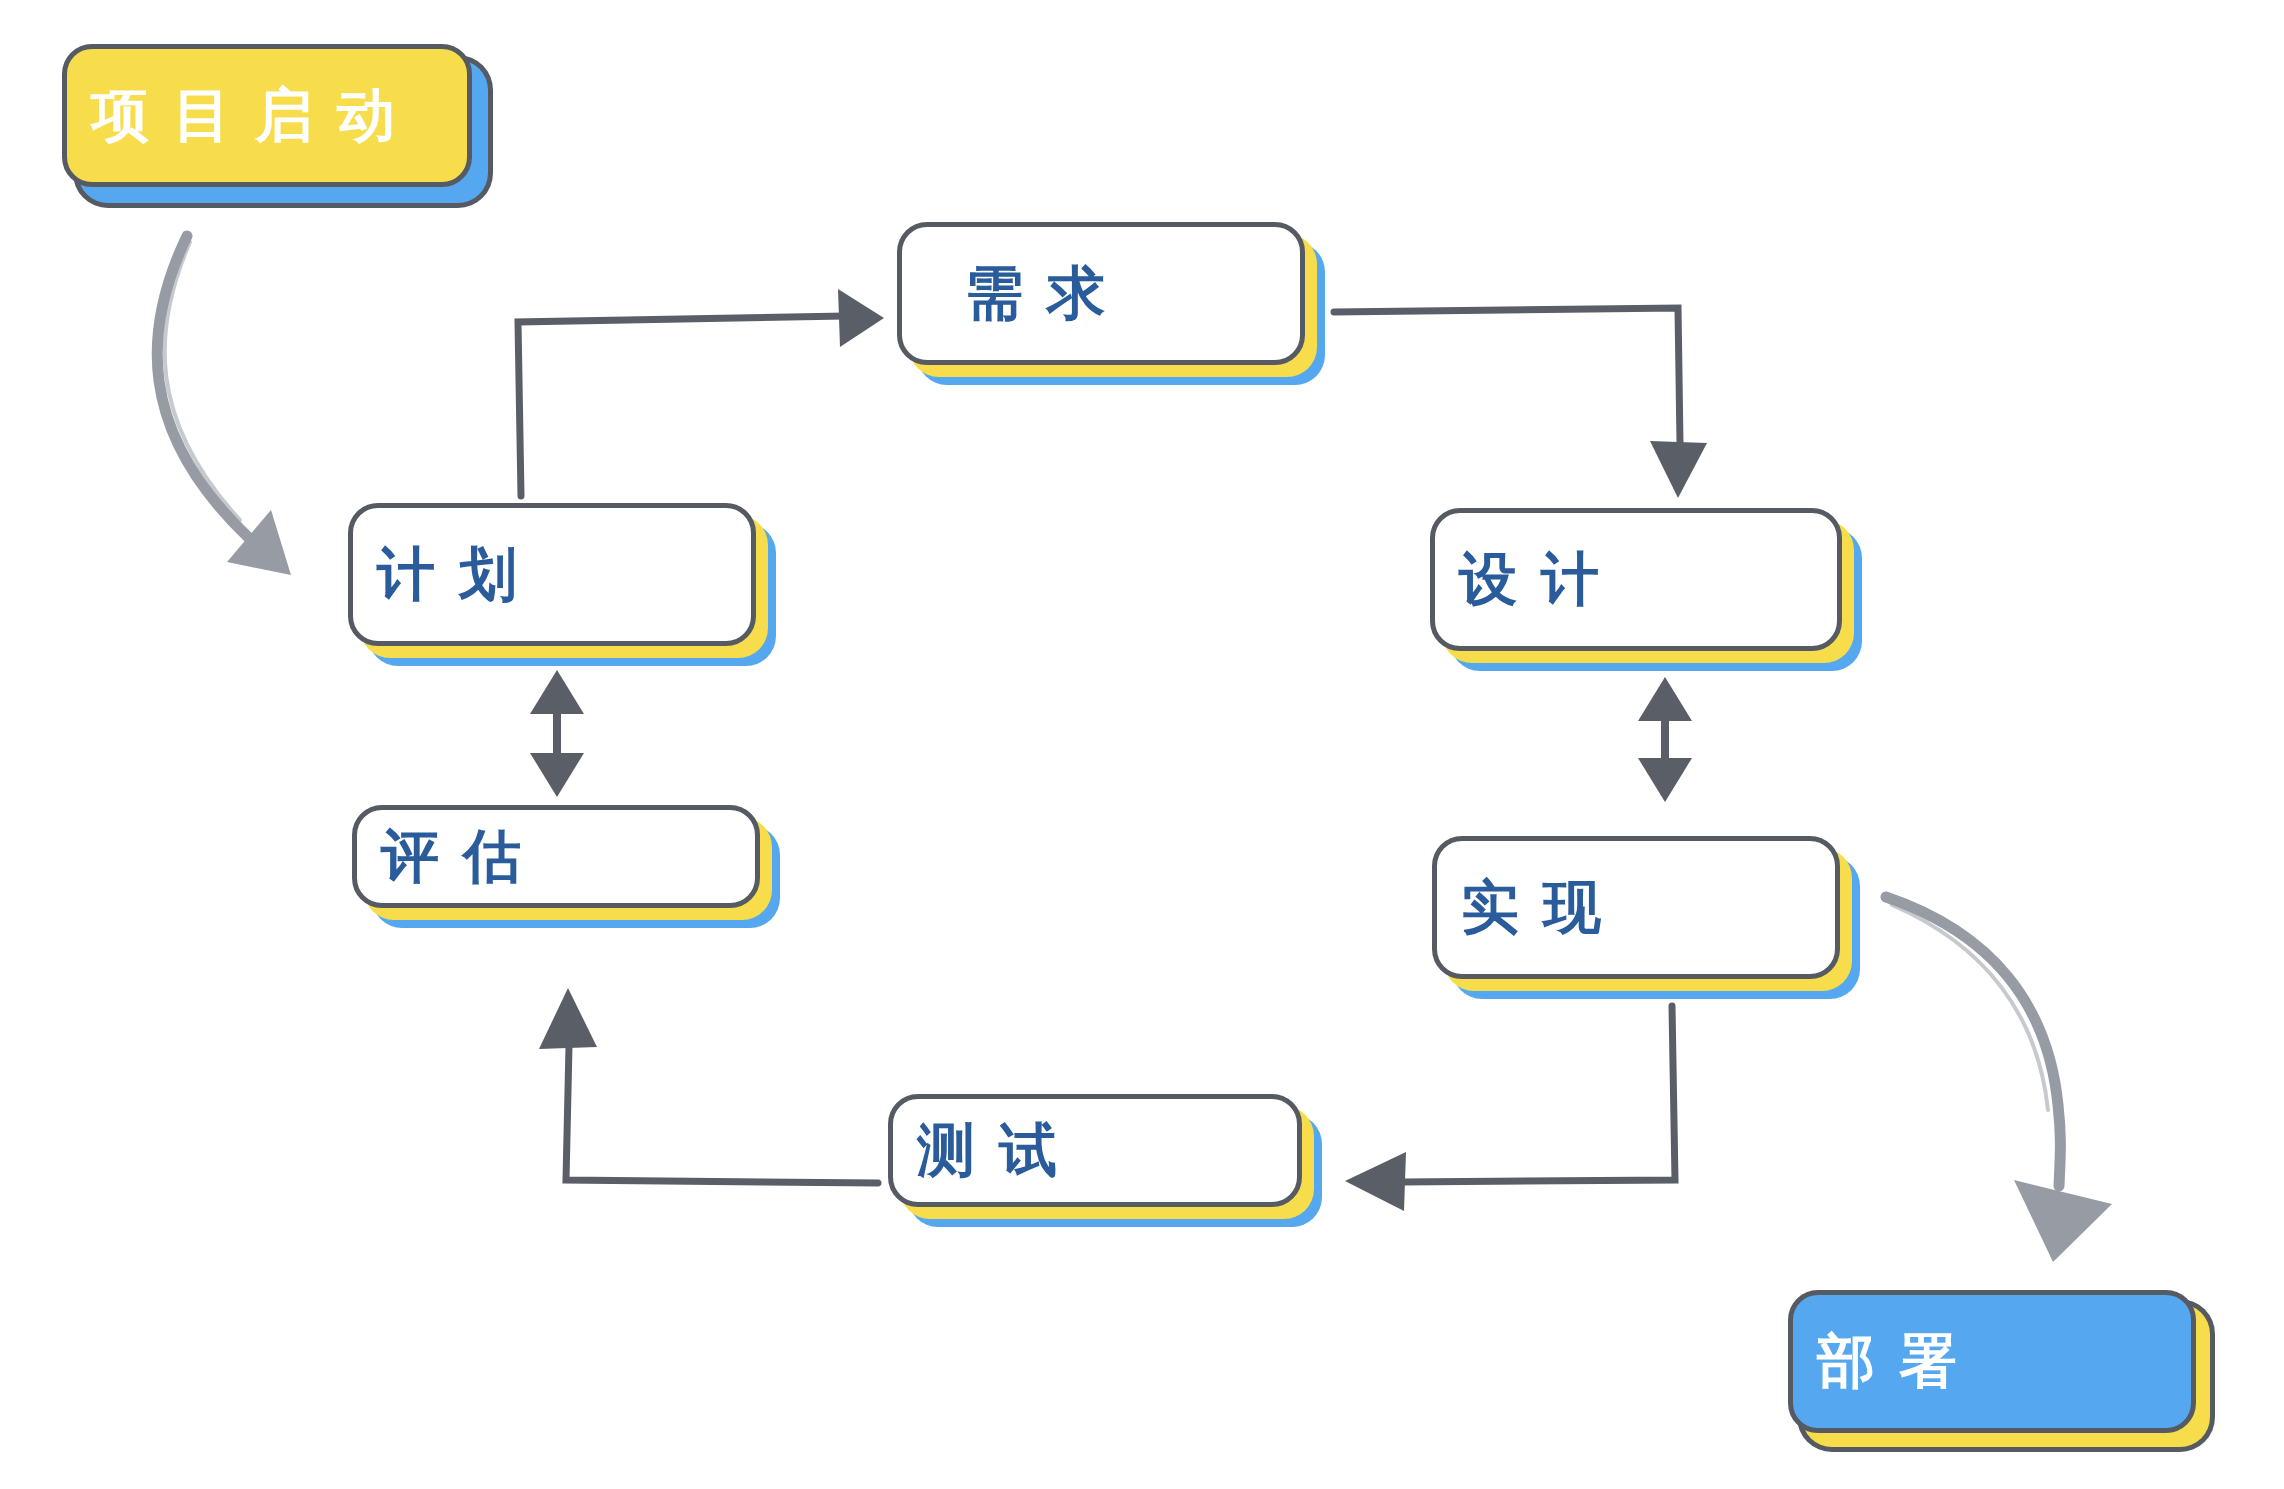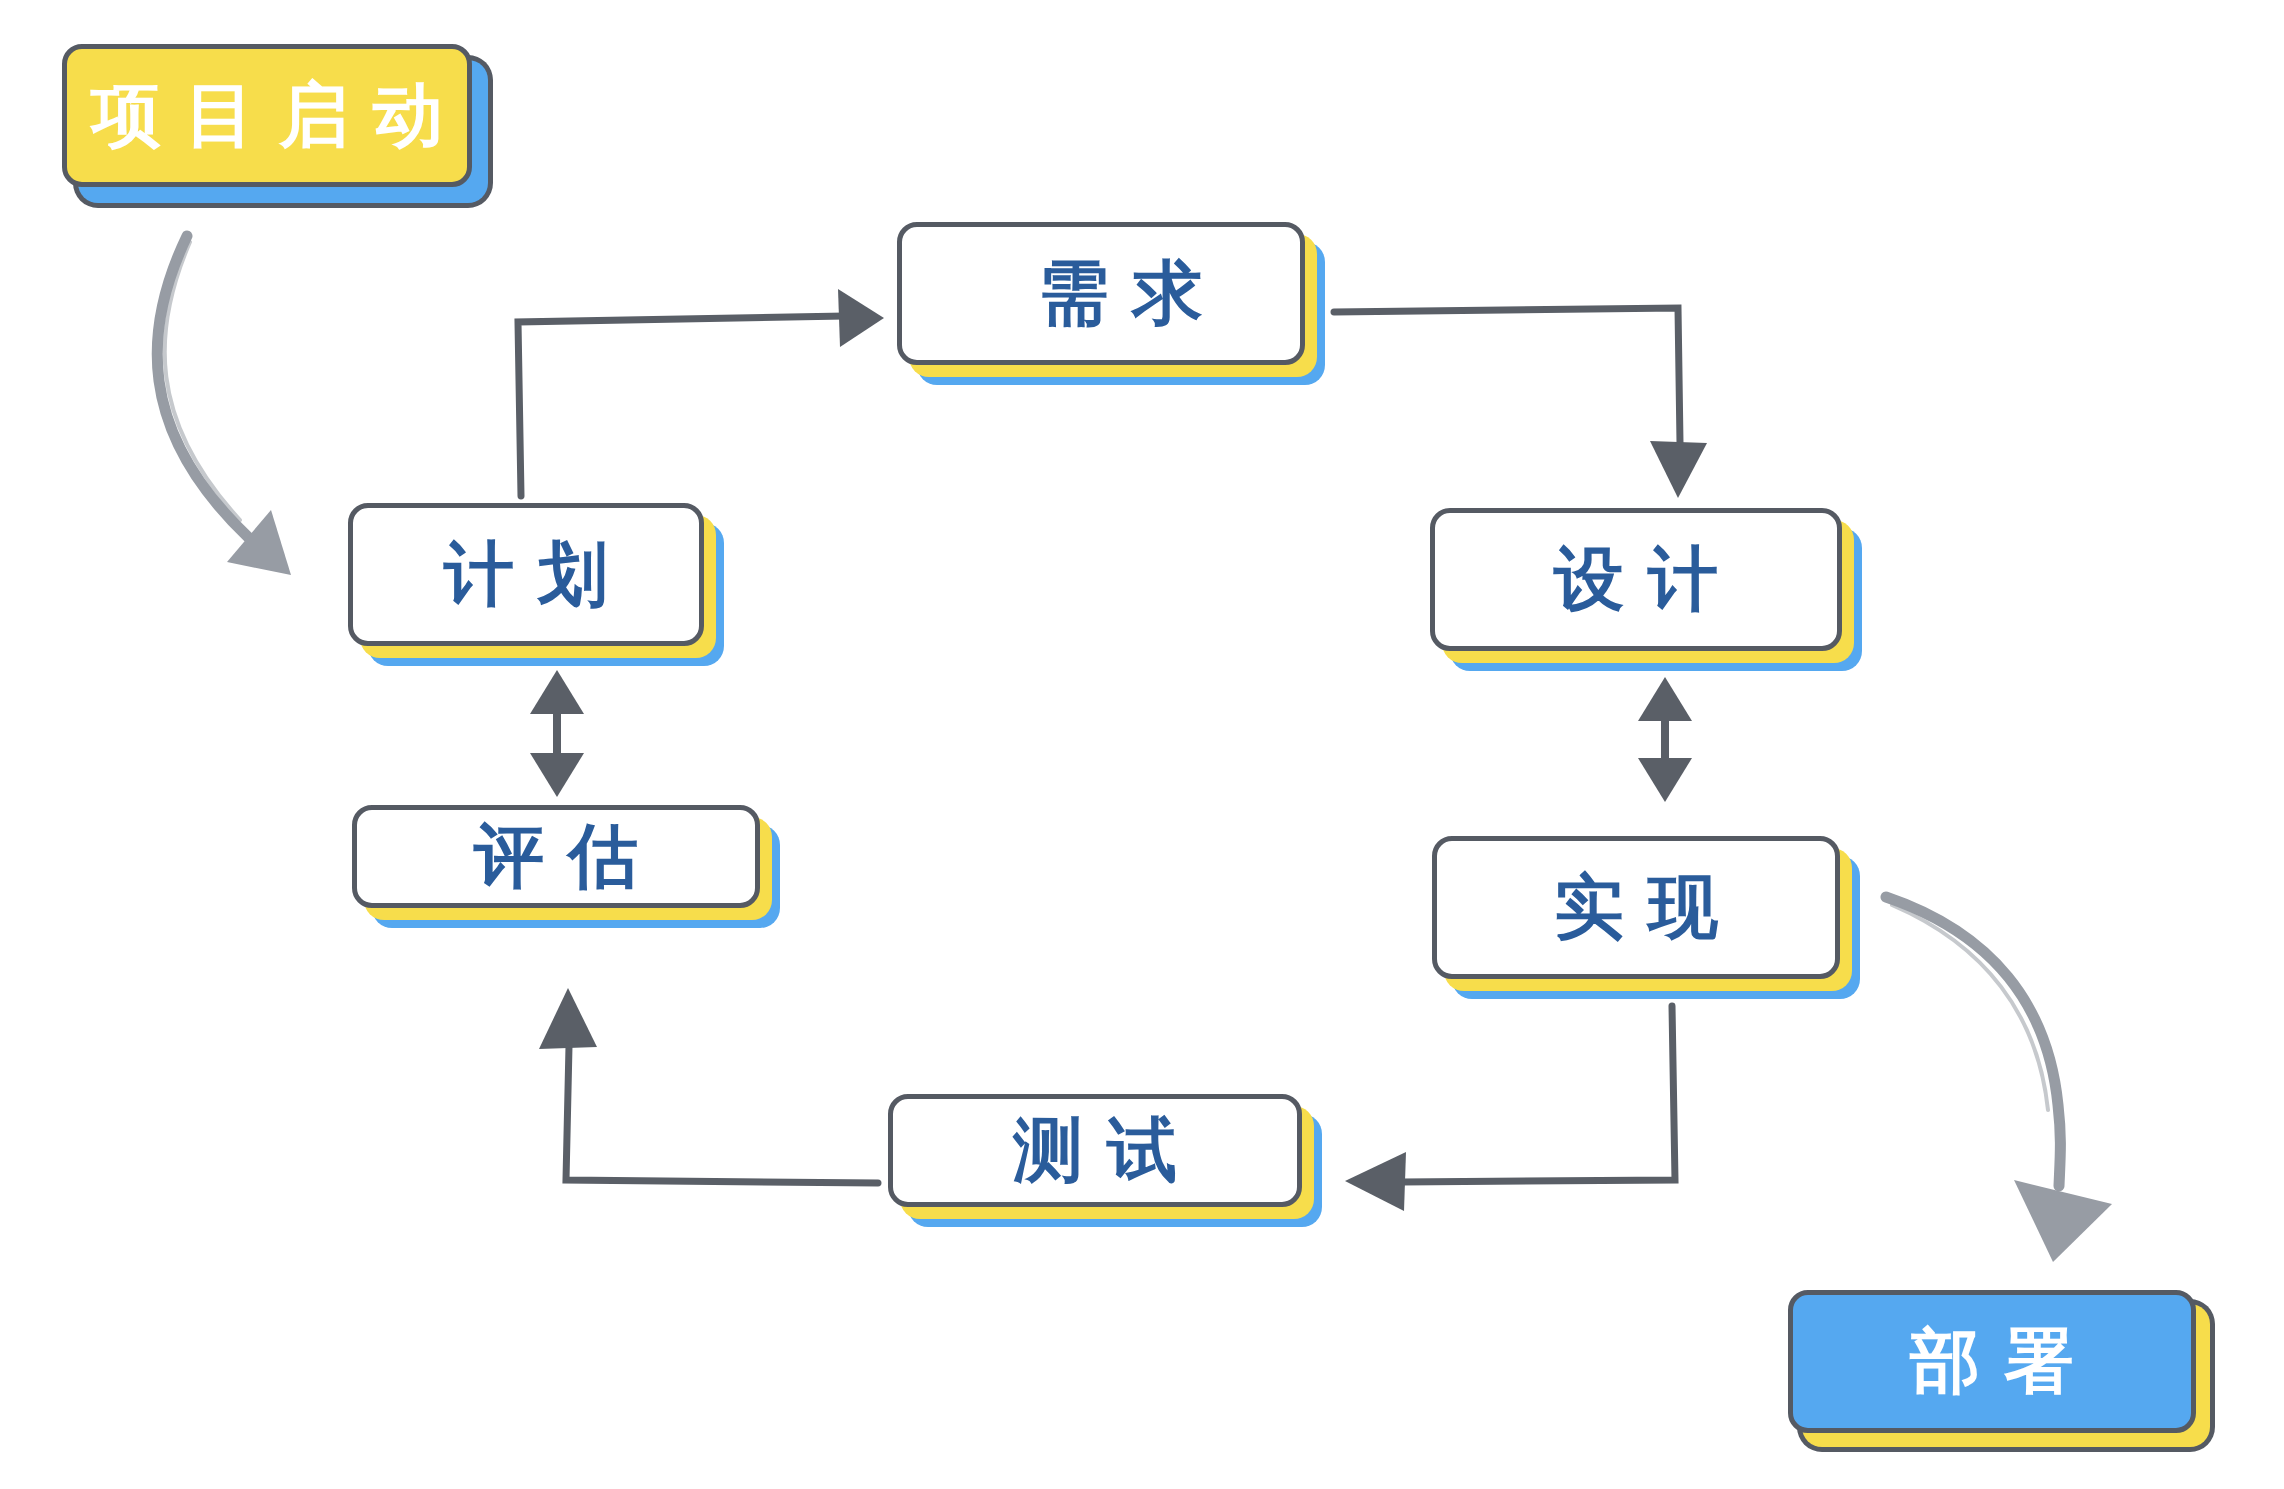--- a/index.html
+++ b/index.html
@@ -22,25 +22,24 @@
   }
   .arrow-layer{
     position:absolute;
     left:0;top:0;
     width:2284px;height:1489px;
   }
   .node{
     position:absolute;
     box-sizing:border-box;
     border:5px solid var(--ink);
-    border-radius:20px;
+    border-radius:30px;
     display:flex;
     align-items:center;
-    justify-content:center;
-    font-size:70px;
+    font-size:58px;
     font-weight:700;
     letter-spacing:24px;
     text-indent:24px;
     white-space:nowrap;
     z-index:2;
   }
   .node.process{
     background:var(--white);
     color:var(--text-blue);
     box-shadow: 12px 12px 0 0 var(--yellow), 20px 20px 0 0 var(--blue);
@@ -109,21 +108,21 @@
   </svg>
 
   <div class="node start" style="left:62px;top:44px;width:410px;height:143px;">
     <span>项目启动</span>
   </div>
 
   <div class="node process" style="left:897px;top:222px;width:408px;height:143px;padding-left:39px;">
     <span>需求</span>
   </div>
 
-  <div class="node process" style="left:348px;top:503px;width:356px;height:143px;">
+  <div class="node process" style="left:348px;top:503px;width:408px;height:143px;">
     <span>计划</span>
   </div>
 
   <div class="node process" style="left:1430px;top:508px;width:412px;height:143px;">
     <span>设计</span>
   </div>
 
   <div class="node process" style="left:352px;top:805px;width:408px;height:103px;">
     <span>评估</span>
   </div>

